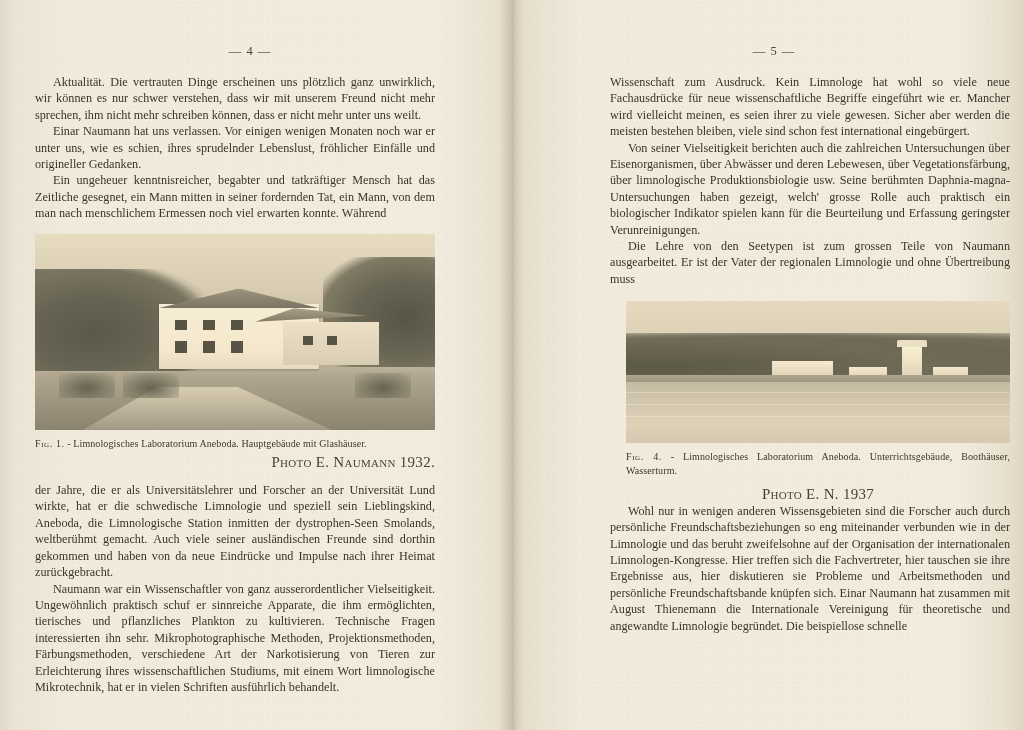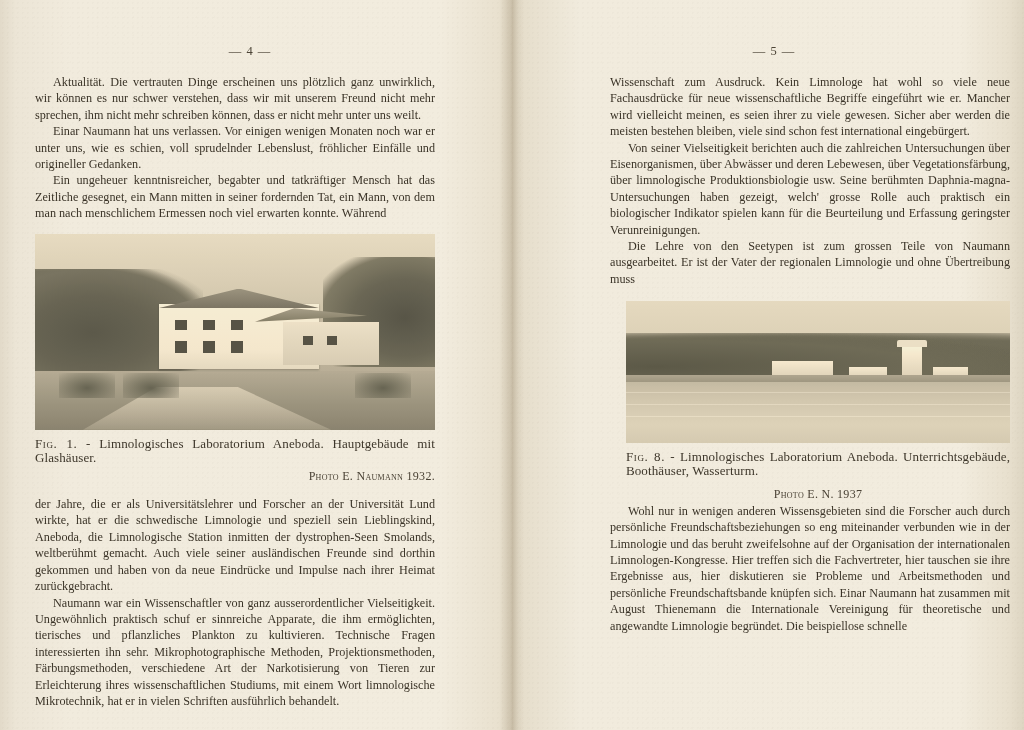--- a/index.html
+++ b/index.html
@@ -188,32 +188,32 @@
     position: absolute; left: 0; top: 57%; width: 100%; height: 43%;
     background: linear-gradient(to bottom, #b6b3a4 0%, #c3c0b2 30%, #cecbbd 70%, #c6c3b4 100%);
   }
   .ph2-ripple {
     position: absolute; left: 0; width: 100%; height: 1px;
     background: rgba(255,255,255,.25);
   }
 
   .caption {
     margin-top: 7px;
-    font-size: 13px;
+    font-size: 10px;
     line-height: 14px;
     color: #3d362a;
     letter-spacing: .1px;
   }
   .caption .figlabel {
     font-variant: small-caps;
     letter-spacing: .6px;
   }
   .photo-credit {
     margin-top: 3px;
-    font-size: 12px;
+    font-size: 15px;
     text-align: right;
     color: #4a4235;
     letter-spacing: .3px;
     font-variant: small-caps;
   }
   .photo-credit.right2 { margin-top: 8px; text-align: center; }
 
   .below-fig { margin-top: 12px; }
 </style>
 </head>
@@ -222,21 +222,21 @@
 <div class="page-spread">
   <div class="grain"></div>
 
   <div class="page left">
     <div class="folio">
       <span>— 4 —</span>
     </div>
 
     <div class="col">
       <p class="indent">Aktualität. Die vertrauten Dinge erscheinen uns plötzlich ganz unwirklich, wir können es nur schwer verstehen, dass wir mit unserem Freund nicht mehr sprechen, ihm nicht mehr schreiben können, dass er nicht mehr unter uns weilt.</p>
-      <p class="indent">Einar Naumann hat uns verlassen. Vor einigen wenigen Monaten noch war er unter uns, wie es schien, voll sprudelnder Lebenslust, fröhlicher Einfälle und origineller Gedanken.</p>
+      <p class="indent">Einar Naumann hat uns verlassen. Vor einigen wenigen Monaten noch war er unter uns, wie es schien, ihres sprudelnder Lebenslust, fröhlicher Einfälle und origineller Gedanken.</p>
       <p class="indent">Ein ungeheuer kenntnisreicher, begabter und tatkräftiger Mensch hat das Zeitliche gesegnet, ein Mann mitten in seiner fordernden Tat, ein Mann, von dem man nach menschlichem Ermessen noch viel erwarten konnte. Während</p>
 
       <div class="figure fig1">
         <div class="photo photo1">
           <div class="ph1-sky"></div>
           <div class="ph1-trees-left"></div>
           <div class="ph1-trees-right"></div>
           <div class="ph1-ground"></div>
           <div class="ph1-house"></div>
           <div class="ph1-wing"></div>
@@ -286,21 +286,21 @@
           <div class="ph2-tower-top"></div>
           <div class="ph2-building" style="left:58%;top:46%;width:10%;height:8%;"></div>
           <div class="ph2-building" style="left:80%;top:46%;width:9%;height:8%;"></div>
           <div class="ph2-shore"></div>
           <div class="ph2-water"></div>
           <div class="ph2-ripple" style="top:64%;"></div>
           <div class="ph2-ripple" style="top:72%;"></div>
           <div class="ph2-ripple" style="top:81%;"></div>
         </div>
         <div class="caption">
-          <span class="figlabel">Fig. 8.</span>
+          <span class="figlabel">Fig. 4.</span>
           <span>- Limnologisches Laboratorium Aneboda. Unterrichtsgebäude, Boothäuser, Wasserturm.</span>
         </div>
         <div class="photo-credit right2">Photo E. N. 1937</div>
       </div>
 
       <p class="indent">Wohl nur in wenigen anderen Wissensgebieten sind die Forscher auch durch persönliche Freundschaftsbeziehungen so eng miteinander verbunden wie in der Limnologie und das beruht zweifelsohne auf der Organisation der internationalen Limnologen-Kongresse. Hier treffen sich die Fachvertreter, hier tauschen sie ihre Ergebnisse aus, hier diskutieren sie Probleme und Arbeitsmethoden und persönliche Freundschaftsbande knüpfen sich. Einar Naumann hat zusammen mit August Thienemann die Internationale Vereinigung für theoretische und angewandte Limnologie begründet. Die beispiellose schnelle</p>
     </div>
   </div>
 
   <div class="gutter"></div>

